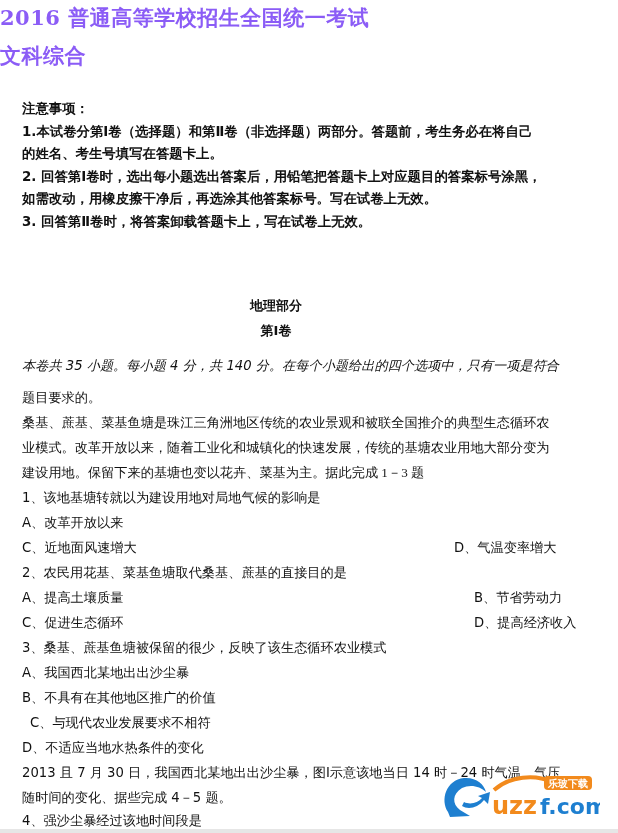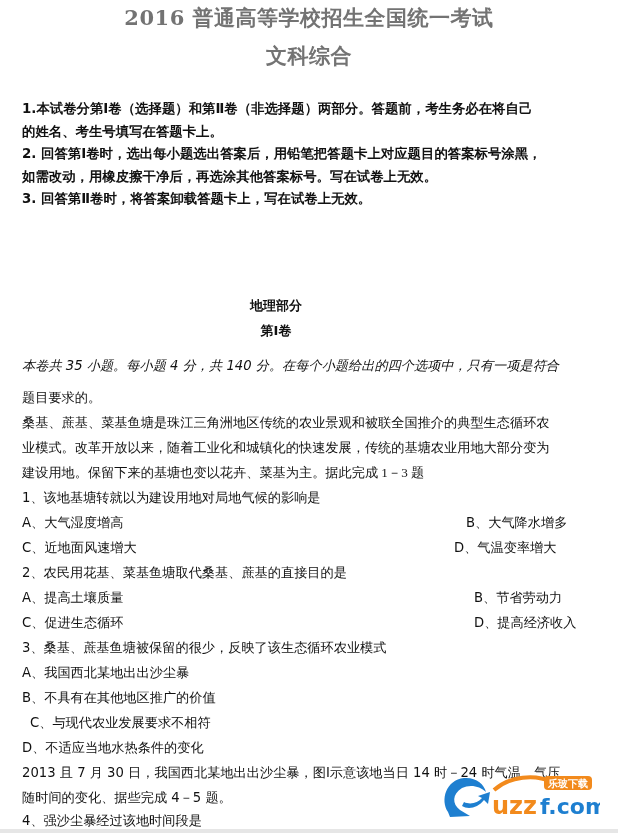--- a/index.html
+++ b/index.html
@@ -1,22 +1,22 @@
 <!DOCTYPE html>
 <html><head>
 <meta charset="utf-8">
 <style>
   html, body { margin: 0; padding: 0; background: #ffffff; }
   body {
     width: 618px; height: 833px; overflow: hidden; position: relative;
     font-family: "DejaVu Sans", sans-serif; color: #111;
   }
   .title {
-    position: absolute; left: 0; width: 618px; text-align: center;
-    color: #737373; font-family: "DejaVu Serif", serif; font-weight: bold;
+    position: absolute; left: 0; width: 618px; 
+    color: #8b5cf6; font-family: "DejaVu Serif", serif; font-weight: bold;
     font-size: 21px; letter-spacing: 0.5px; white-space: nowrap;
   }
   #t1 { top: 4px; }
   #t2 { top: 42px; }
   .notice { position: absolute; left: 22px; width: 580px; font-weight: bold; font-size: 13.4px; }
   .notice .ln { height: 22.5px; line-height: 22.5px; white-space: nowrap; }
   .center-h { position: absolute; left: 0; width: 552px; text-align: center; font-weight: bold; font-size: 13px; }
   .row { position: absolute; left: 22px; width: 580px; height: 24px; line-height: 24px; font-size: 13.2px; white-space: nowrap; }
   .row .right { position: absolute; top: 0; }
   .ln { white-space: nowrap; }
@@ -25,41 +25,41 @@
   }
   .logo { position: absolute; left: 440px; top: 770px; width: 160px; height: 50px; }
 </style>
 </head>
 <body>
 
 <div id="t1" class="title">2016 普通高等学校招生全国统一考试</div>
 <div id="t2" class="title">文科综合</div>
 
 <div class="notice" style="top:98px;">
+  <div class="ln">注意事项：</div>
   <div class="ln">1.本试卷分第Ⅰ卷（选择题）和第Ⅱ卷（非选择题）两部分。答题前，考生务必在将自己</div>
   <div class="ln">的姓名、考生号填写在答题卡上。</div>
   <div class="ln">2. 回答第Ⅰ卷时，选出每小题选出答案后，用铅笔把答题卡上对应题目的答案标号涂黑，</div>
   <div class="ln">如需改动，用橡皮擦干净后，再选涂其他答案标号。写在试卷上无效。</div>
   <div class="ln">3. 回答第Ⅱ卷时，将答案卸载答题卡上，写在试卷上无效。</div>
 </div>
 
 <div class="center-h" style="top:297px;">地理部分</div>
 <div class="center-h" style="top:322px;">第Ⅰ卷</div>
 
 <div class="row" style="top:354px;font-style:italic;">本卷共 35 小题。每小题 4 分，共 140 分。在每个小题给出的四个选项中，只有一项是符合</div>
 <div class="row" style="top:386px;">题目要求的。</div>
 
 <div class="row" style="top:411px;">桑基、蔗基、菜基鱼塘是珠江三角洲地区传统的农业景观和被联全国推介的典型生态循环农</div>
 <div class="row" style="top:436px;">业模式。改革开放以来，随着工业化和城镇化的快速发展，传统的基塘农业用地大部分变为</div>
 <div class="row" style="top:461px;font-family:Liberation Serif, serif;">建设用地。保留下来的基塘也变以花卉、菜基为主。据此完成 1－3 题</div>
 
 <div class="row" style="top:486px;">1、该地基塘转就以为建设用地对局地气候的影响是</div>
 <div class="row" style="top:511px;">
-  <span>A、大气湿度增高</span>
-  <span class="right" style="left:444px;">B、大气降水增多</span>
+  <span>A、改革开放以来</span>
 </div>
 <div class="row" style="top:536px;">
   <span>C、近地面风速增大</span>
   <span class="right" style="left:432px;">D、气温变率增大</span>
 </div>
 
 <div class="row" style="top:561px;">2、农民用花基、菜基鱼塘取代桑基、蔗基的直接目的是</div>
 <div class="row" style="top:586px;">
   <span>A、提高土壤质量</span>
   <span class="right" style="left:452px;">B、节省劳动力</span>

